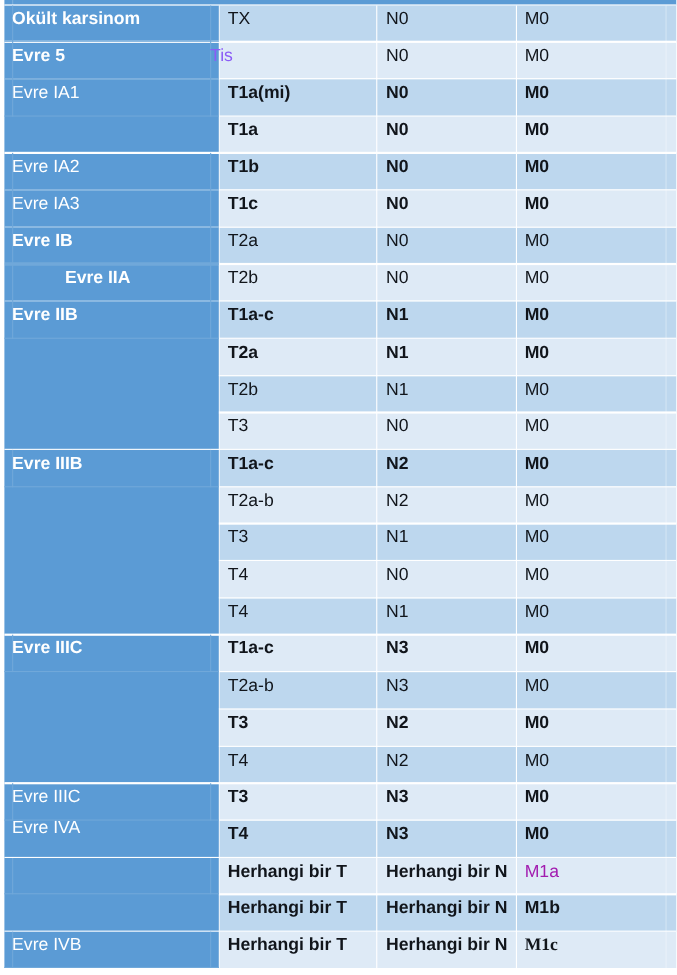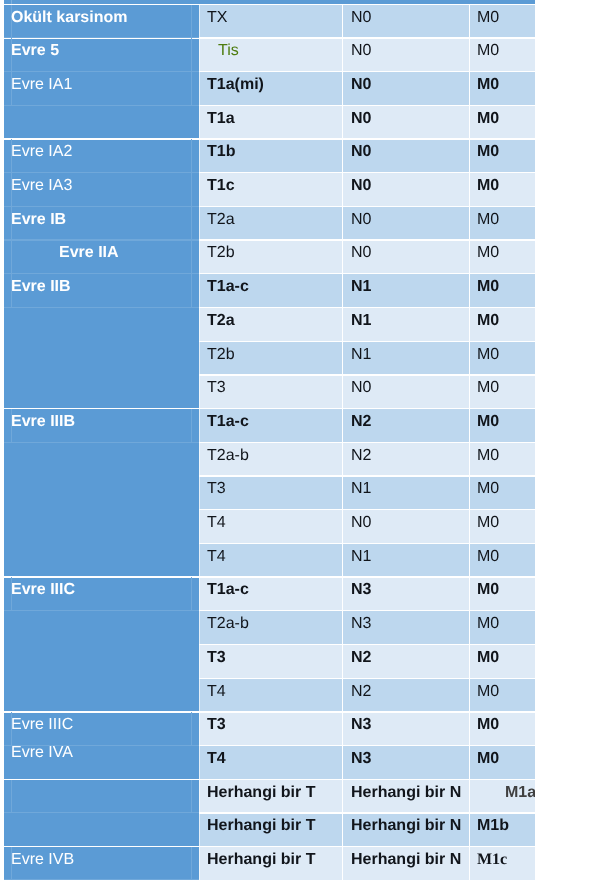--- a/index.html
+++ b/index.html
@@ -1,20 +1,20 @@
 <!DOCTYPE html>
 <html><head>
 <meta charset="utf-8">
 <title>TNM Evreleme Tablosu</title>
 <style>
   html,body{margin:0;padding:0;background:#ffffff;}
   body{width:615px;height:886px;overflow:hidden;
        font-family:"Liberation Sans",sans-serif;
        -webkit-font-smoothing:antialiased;text-rendering:geometricPrecision;}
-  #root{position:relative;width:535px;height:886px;background:#ffffff;overflow:hidden;
+  #root{position:relative;width:615px;height:886px;background:#ffffff;overflow:hidden;
         transform:translateZ(0);}
 
   .topband{position:absolute;left:4px;top:0;width:611px;height:4.6px;background:#5B9BD5;}
 
   .stagecol{position:absolute;left:4px;width:194.5px;background:#5B9BD5;}
 
   .rowbg{position:absolute;}
   .txt{position:absolute;font-size:16px;color:#11151b;white-space:nowrap;line-height:19px;
        will-change:transform;}
 
@@ -96,21 +96,21 @@
     <div class="boxh" style="left: 4px; top: 37.296px; width: 194.5px; background: rgb(112, 168, 218);"></div>
     <span class="stagelab sb" style="left: 11.4px; top: 7.6px; color: rgb(255, 255, 255);">Okült karsinom</span>
     <span class="txt" style="left: 207.4px; top: 7.6px; color: rgb(17, 21, 27);">TX</span>
     <span class="txt" style="left: 351.2px; top: 7.6px; color: rgb(17, 21, 27);">N0</span>
     <span class="txt" style="left: 476.8px; top: 7.6px; color: rgb(17, 21, 27);">M0</span>
 
     <div class="boxv" style="left: 11.3px; top: 38.296px; height: 33.696px; background: rgb(112, 168, 218);"></div>
     <div class="boxv" style="left: 191.3px; top: 38.296px; height: 33.696px; background: rgb(112, 168, 218);"></div>
     <div class="boxh" style="left: 4px; top: 70.992px; width: 194.5px; background: rgb(112, 168, 218);"></div>
     <span class="stagelab sb" style="left: 11.4px; top: 41.296px; color: rgb(255, 255, 255);">Evre 5</span>
-    <span class="txt" style="left: 218px; top: 41.296px; color: #4d7c0f;">Tis</span>
+    <span class="txt" style="left: 191px; top: 41.296px; color: #8b5cf6;">Tis</span>
     <span class="txt" style="left: 351.2px; top: 41.296px; color: rgb(17, 21, 27);">N0</span>
     <span class="txt" style="left: 476.8px; top: 41.296px; color: rgb(17, 21, 27);">M0</span>
 
     <div class="boxv" style="left: 11.3px; top: 71.992px; height: 33.696px; background: rgb(112, 168, 218);"></div>
     <div class="boxv" style="left: 191.3px; top: 71.992px; height: 33.696px; background: rgb(112, 168, 218);"></div>
     <div class="boxh" style="left: 4px; top: 104.688px; width: 194.5px; background: rgb(112, 168, 218);"></div>
     <span class="stagelab" style="left: 11.4px; top: 74.992px; color: rgb(255, 255, 255);">Evre IA1</span>
     <span class="txt" style="left: 207.4px; top: 74.992px; color: rgb(17, 21, 27); font-weight: bold;">T1a(mi)</span>
     <span class="txt" style="left: 351.2px; top: 74.992px; color: rgb(17, 21, 27); font-weight: bold;">N0</span>
     <span class="txt" style="left: 476.8px; top: 74.992px; color: rgb(17, 21, 27); font-weight: bold;">M0</span>
@@ -226,21 +226,21 @@
     <span class="txt" style="left: 207.4px; top: 748.912px; color: rgb(17, 21, 27); font-weight: bold;">T4</span>
     <span class="txt" style="left: 351.2px; top: 748.912px; color: rgb(17, 21, 27); font-weight: bold;">N3</span>
     <span class="txt" style="left: 476.8px; top: 748.912px; color: rgb(17, 21, 27); font-weight: bold;">M0</span>
 
     <div class="boxv" style="left: 11.3px; top: 779.608px; height: 33.696px; background: rgb(112, 168, 218);"></div>
     <div class="boxv" style="left: 191.3px; top: 779.608px; height: 33.696px; background: rgb(112, 168, 218);"></div>
     <div class="boxh" style="left: 4px; top: 812.304px; width: 194.5px; background: rgb(112, 168, 218);"></div>
     <span class="stagelab" style="left: 11.4px; top: 743px; color: rgb(255, 255, 255);">Evre IVA</span>
     <span class="txt" style="left: 207.4px; top: 782.608px; color: rgb(17, 21, 27); font-weight: bold;">Herhangi bir T</span>
     <span class="txt" style="left: 351.2px; top: 782.608px; color: rgb(17, 21, 27); font-weight: bold;">Herhangi bir N</span>
-    <span class="txt" style="left: 476.8px; top: 782.608px; color: #404040; font-weight: bold; margin-left: 28px;">M1a</span>
+    <span class="txt" style="left: 476.8px; top: 782.608px; color: #a21caf; font-weight: normal;">M1a</span>
 
     <span class="txt" style="left: 207.4px; top: 816.304px; color: rgb(17, 21, 27); font-weight: bold;">Herhangi bir T</span>
     <span class="txt" style="left: 351.2px; top: 816.304px; color: rgb(17, 21, 27); font-weight: bold;">Herhangi bir N</span>
     <span class="txt" style="left: 476.8px; top: 816.304px; color: rgb(17, 21, 27); font-weight: bold;">M1b</span>
 
     <div class="boxv" style="left: 11.3px; top: 847px; height: 32.6px; background: rgb(112, 168, 218);"></div>
     <div class="boxv" style="left: 191.3px; top: 847px; height: 32.6px; background: rgb(112, 168, 218);"></div>
     <div class="boxh" style="left: 4px; top: 878.6px; width: 194.5px; background: rgb(112, 168, 218);"></div>
     <span class="stagelab" style="left: 11.4px; top: 850px; color: rgb(255, 255, 255);">Evre IVB</span>
     <span class="txt" style="left: 207.4px; top: 850px; color: rgb(17, 21, 27); font-weight: bold;">Herhangi bir T</span>

